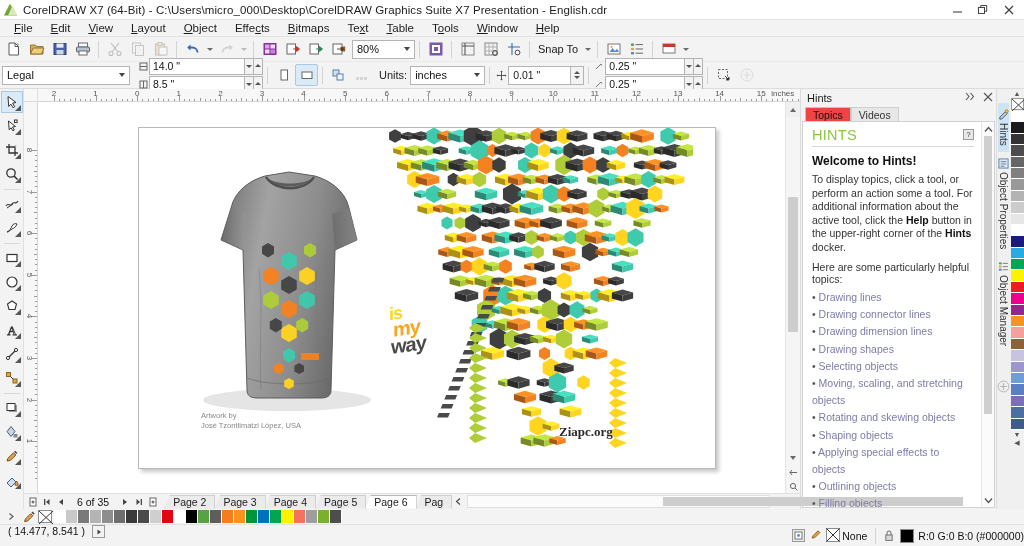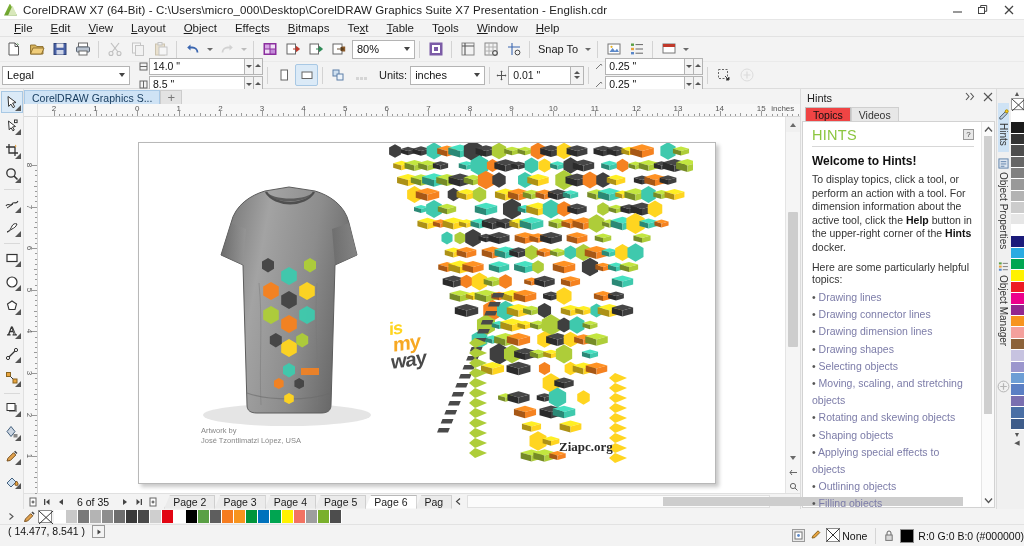--- a/index.html
+++ b/index.html
@@ -597,24 +597,20 @@
         <svg width="14" height="14" viewBox="0 0 14 14">
             <path d="M2 10l5-5 4 4-5 5z" fill="#cfe0f0" stroke="#44607d"></path>
             <path d="M11.5 8c1 1.5 1.6 2.4 1.6 3a1.6 1.6 0 1 1-3.2 0c0-.6.6-1.5 1.6-3z" fill="#e8a33d" stroke="#7a5220"></path>
           </svg>
         <span class="fly"></span>
       </div>
     </div>
 
     <div class="center">
 
-      <div class="doctabs">
-        <div class="doctab">CorelDRAW Graphics S...</div>
-        <div class="newtab">+</div>
-      </div>
 
       <div class="rulerrow">
         <div class="rcorner"></div>
         <div class="hruler" id="hruler">
             <div class="num" style="left: 16px;">2</div>
             <div class="tick" style="left: 16px; height: 5px;"></div>
             <div class="tick" style="left: 21.2px; height: 2px;"></div>
             <div class="tick" style="left: 26.4px; height: 2px;"></div>
             <div class="tick" style="left: 31.6px; height: 2px;"></div>
             <div class="tick" style="left: 36.8px; height: 3.5px;"></div>
@@ -1637,21 +1633,21 @@
             <span>HINTS</span>
             <span>
               <svg width="11" height="11" viewBox="0 0 11 11">
                   <rect x="0.5" y="0.5" width="10" height="10" fill="#e8e8e8" stroke="#9a9a9a"></rect>
                   <text x="5.5" y="8.4" font-size="8" text-anchor="middle" fill="#444" font-family="Liberation Sans, sans-serif">?</text>
                 </svg>
             </span>
           </div>
           <div class="hints-h2">Welcome to Hints!</div>
           <div class="hints-p">
-            <span>To display topics, click a tool, or perform an action with a tool. For dimension information about the active tool, click the </span><b>Help</b><span> button in the upper-right corner of the </span><b>Hints</b><span> docker.</span>
+            <span>To display topics, click a tool, or perform an action some a tool. For additional information about the active tool, click the </span><b>Help</b><span> button in the upper-right corner of the </span><b>Hints</b><span> docker.</span>
           </div>
           <div class="hints-lead">Here are some particularly helpful topics:</div>
           <div id="topiclist">
               <div class="hlink">Drawing lines</div>
               <div class="hlink">Drawing connector lines</div>
               <div class="hlink">Drawing dimension lines</div>
               <div class="hlink">Drawing shapes</div>
               <div class="hlink">Selecting objects</div>
               <div class="hlink">Moving, scaling, and stretching objects</div>
               <div class="hlink">Rotating and skewing objects</div>

